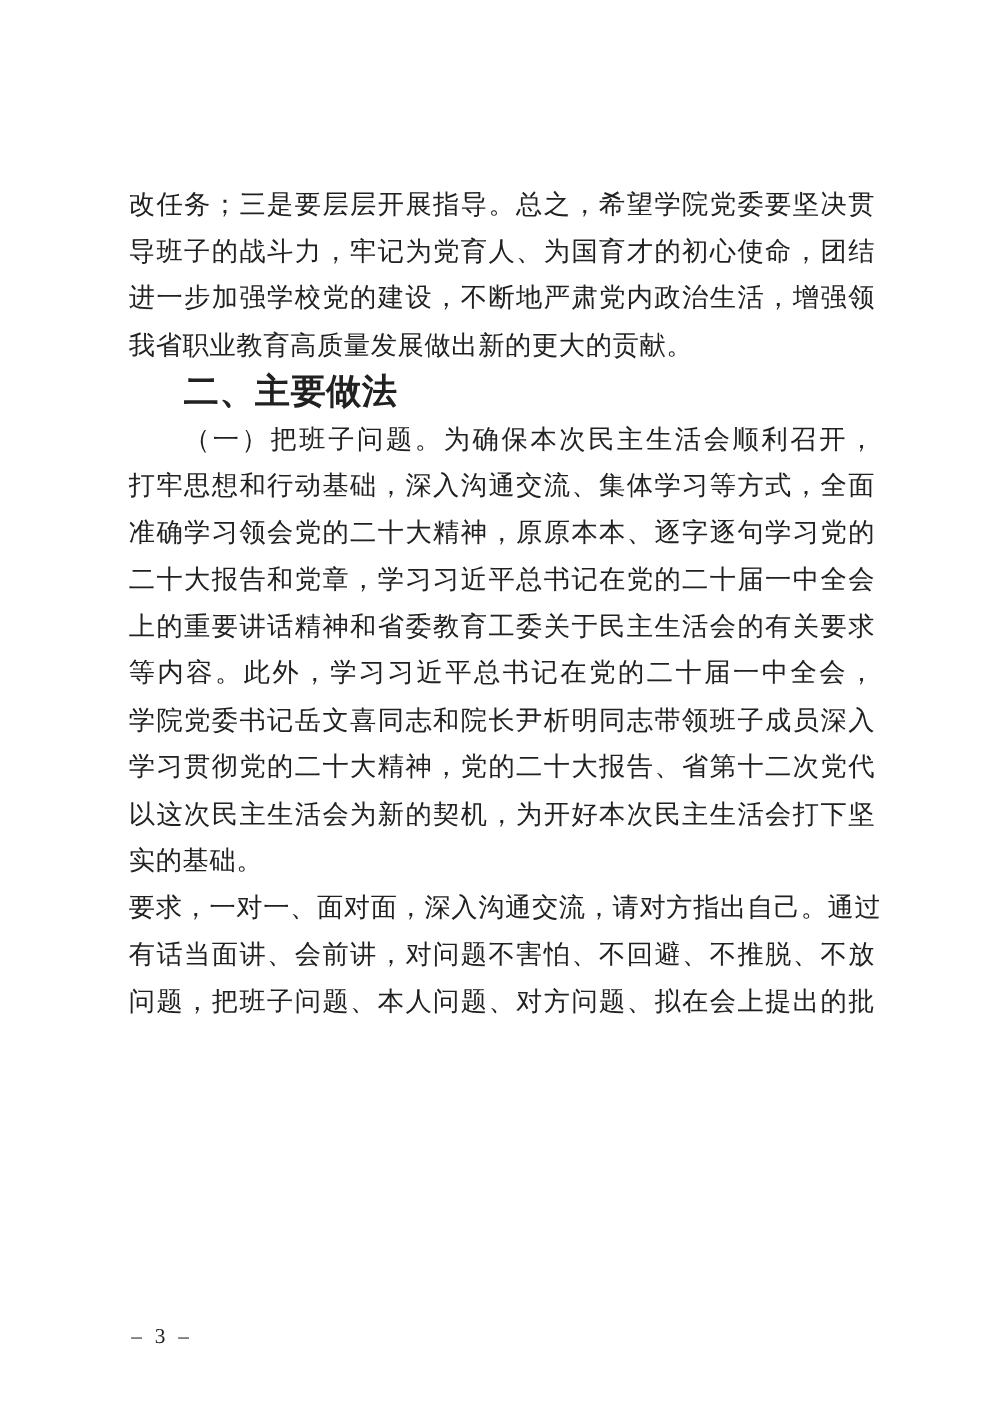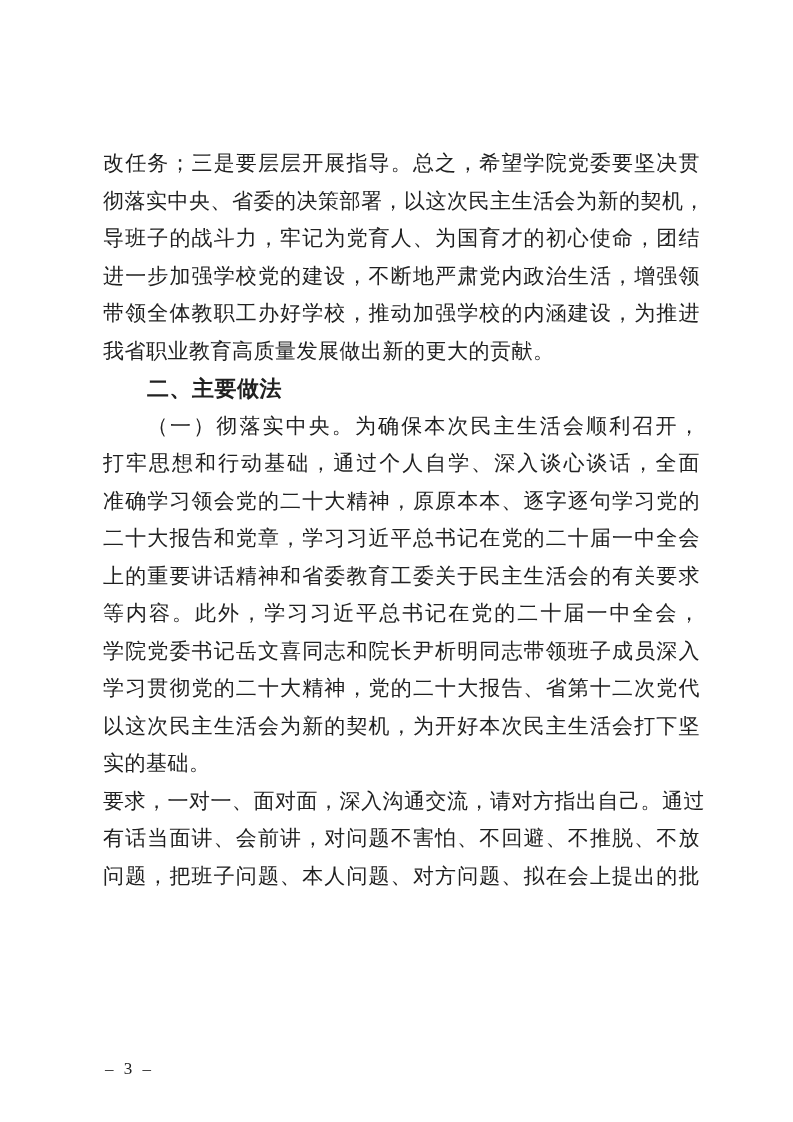--- a/index.html
+++ b/index.html
@@ -44,21 +44,21 @@
   .line.short {
     text-align: left;
     text-align-last: left;
   }
   .line.indent {
     padding-left: 44px;
   }
   .line.heading {
     font-family: Liberation Serif, serif;
     font-weight: bold;
-    font-size: 22px;
+    font-size: 28px;
     text-align: left;
     text-align-last: left;
   }
   .footer-pagenum {
     position: absolute;
     left: 105px;
     top: 1059px;
     font-size: 17px;
     line-height: 20px;
     color: #212121;
@@ -66,28 +66,26 @@
     font-family: "Liberation Serif", "DejaVu Serif", serif;
   }
 </style>
 </head>
 <body>
 
 <div class="page">
 
   <div class="text-block">
     <div class="line">改任务；三是要层层开展指导。总之，希望学院党委要坚决贯</div>
-    <div class="line">彻落实中央、省委的决策部署，以这次民主生活会为新的契机，</div>
     <div class="line">导班子的战斗力，牢记为党育人、为国育才的初心使命，团结</div>
     <div class="line">进一步加强学校党的建设，不断地严肃党内政治生活，增强领</div>
-    <div class="line">带领全体教职工办好学校，推动加强学校的内涵建设，为推进</div>
     <div class="line short">我省职业教育高质量发展做出新的更大的贡献。</div>
     <div class="line heading indent">二、主要做法</div>
-    <div class="line indent">（一）彻落实中央。为确保本次民主生活会顺利召开，</div>
-    <div class="line">打牢思想和行动基础，通过个人自学、深入谈心谈话，全面</div>
+    <div class="line indent">（一）把班子问题。为确保本次民主生活会顺利召开，</div>
+    <div class="line">打牢思想和行动基础，深入沟通交流、集体学习等方式，全面</div>
     <div class="line">准确学习领会党的二十大精神，原原本本、逐字逐句学习党的</div>
     <div class="line">二十大报告和党章，学习习近平总书记在党的二十届一中全会</div>
     <div class="line">上的重要讲话精神和省委教育工委关于民主生活会的有关要求</div>
     <div class="line">等内容。此外，学习习近平总书记在党的二十届一中全会，</div>
     <div class="line">学院党委书记岳文喜同志和院长尹析明同志带领班子成员深入</div>
     <div class="line">学习贯彻党的二十大精神，党的二十大报告、省第十二次党代</div>
     <div class="line">以这次民主生活会为新的契机，为开好本次民主生活会打下坚</div>
     <div class="line short">实的基础。</div>
     <div class="line">要求，一对一、面对面，深入沟通交流，请对方指出自己。通过</div>
     <div class="line">有话当面讲、会前讲，对问题不害怕、不回避、不推脱、不放</div>

